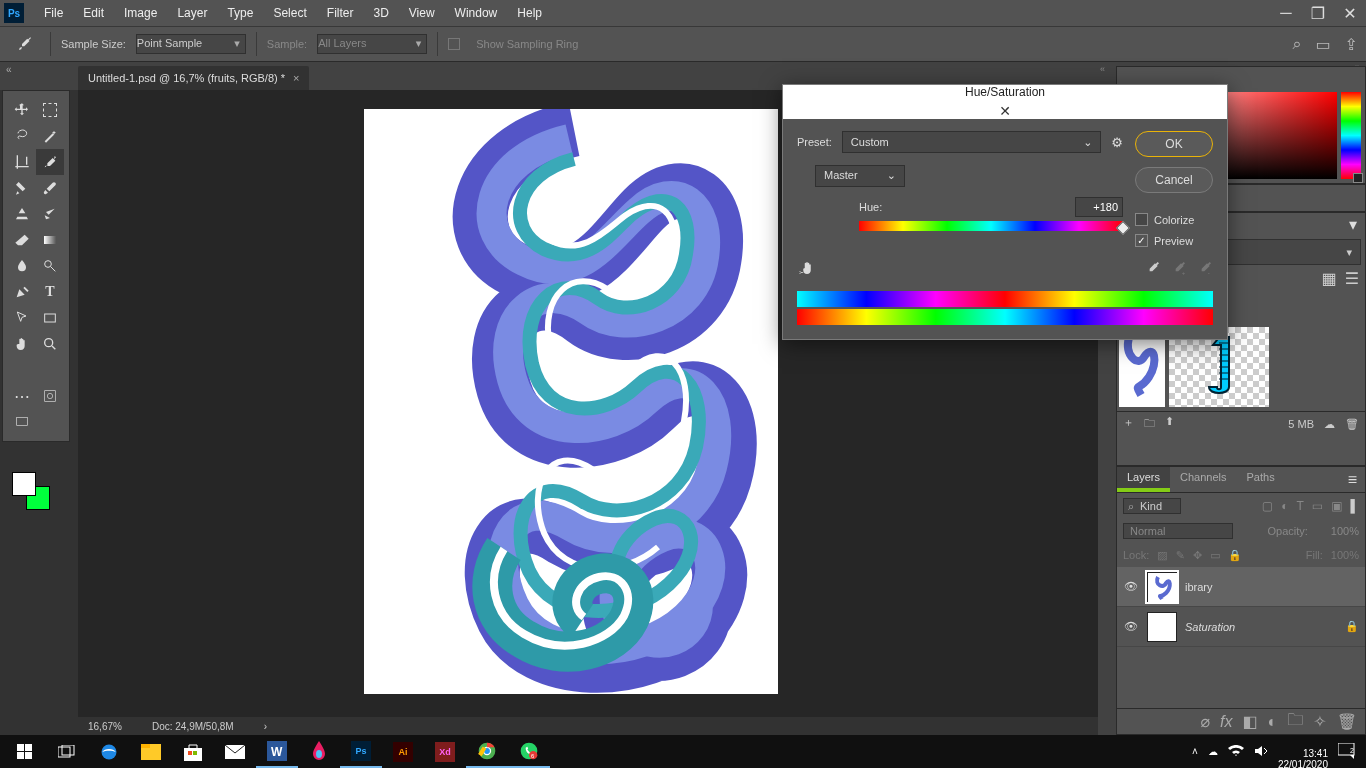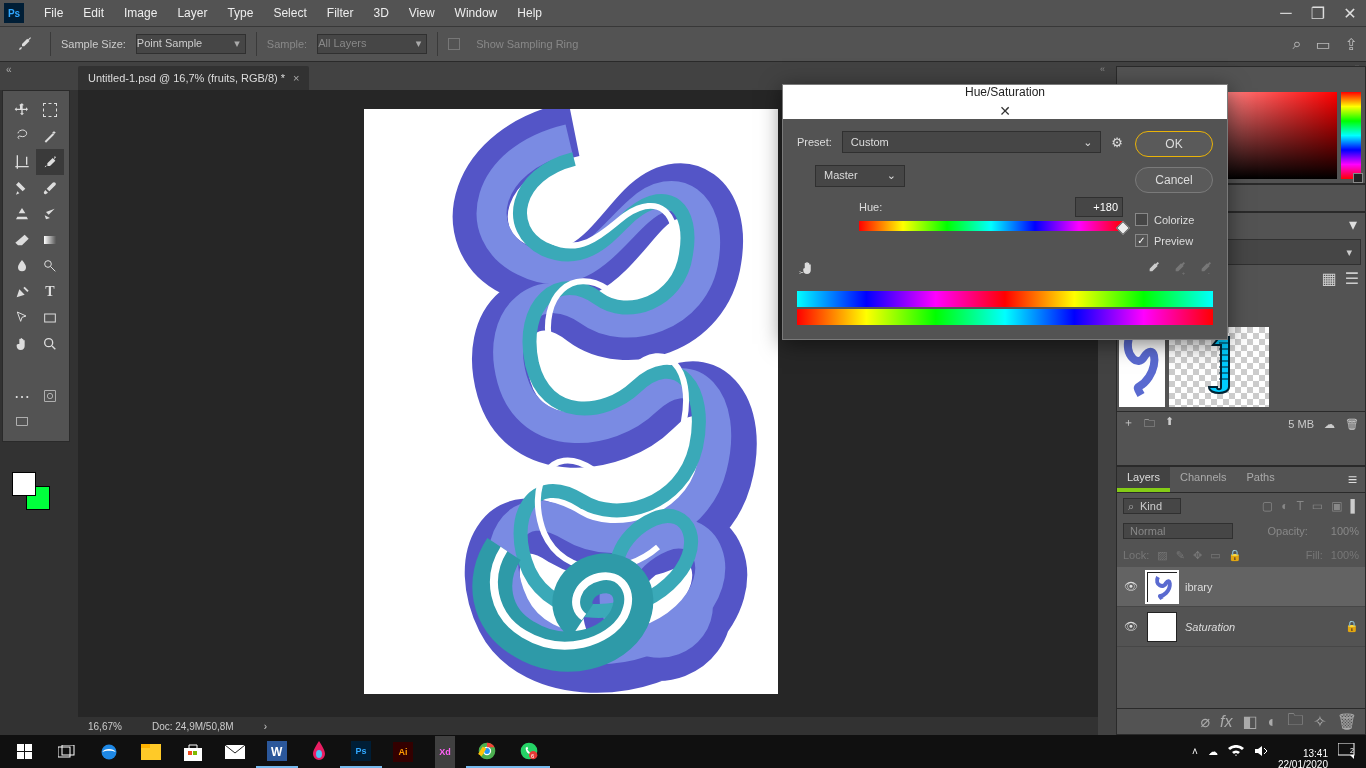--- a/index.html
+++ b/index.html
@@ -605,21 +605,21 @@
         <ellipse cx="9" cy="13" rx="3" ry="4" fill="#4fc3f7"></ellipse>
       </svg>
     </div>
   <div class="task-btn active">
       <div style="width:20px;height:20px;background:#001e36;color:#31a8ff;display:flex;align-items:center;justify-content:center;font-size:9px;font-weight:bold">Ps</div>
     </div>
   <div class="task-btn">
       <div style="width:20px;height:20px;background:#330000;color:#ff9a00;display:flex;align-items:center;justify-content:center;font-size:9px;font-weight:bold">Ai</div>
     </div>
   <div class="task-btn">
-      <div style="width:20px;height:32px;background:#404040;color:#ff61f6;display:flex;align-items:center;justify-content:center;font-size:9px;font-weight:bold">Xd</div>
+      <div style="width:20px;height:20px;background:#7f1d1d;color:#ff61f6;display:flex;align-items:center;justify-content:center;font-size:9px;font-weight:bold">Xd</div>
     </div>
   <div class="task-btn active">
       <svg width="20" height="20" viewBox="0 0 24 24">
         <circle cx="12" cy="12" r="10" fill="#4caf50"></circle>
         <circle cx="12" cy="12" r="5" fill="#fff"></circle>
         <circle cx="12" cy="12" r="3.5" fill="#2196f3"></circle>
         <path d="M12 2a10 10 0 019 5.5H12" fill="#f44336"></path>
         <path d="M3.5 17L9 8" stroke="#ffc107" stroke-width="5"></path>
       </svg>
     </div>

